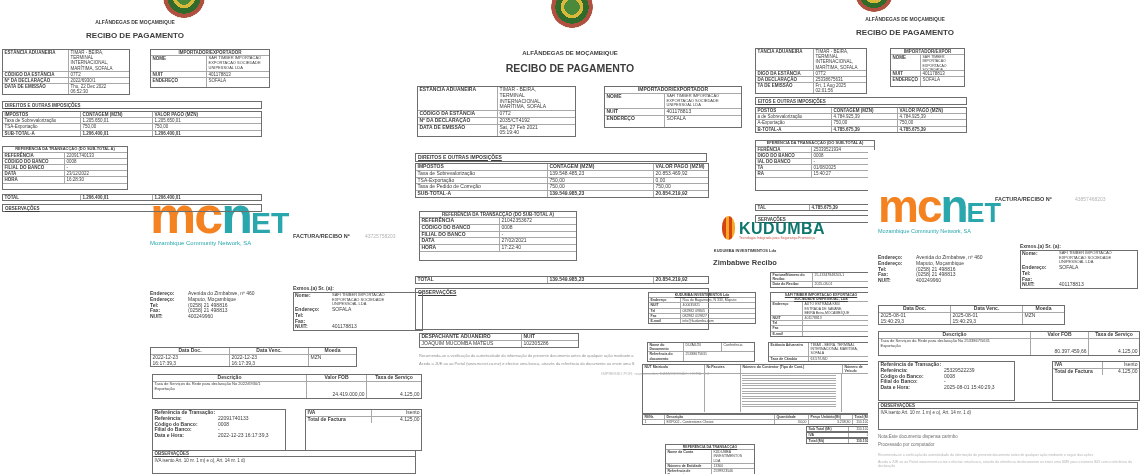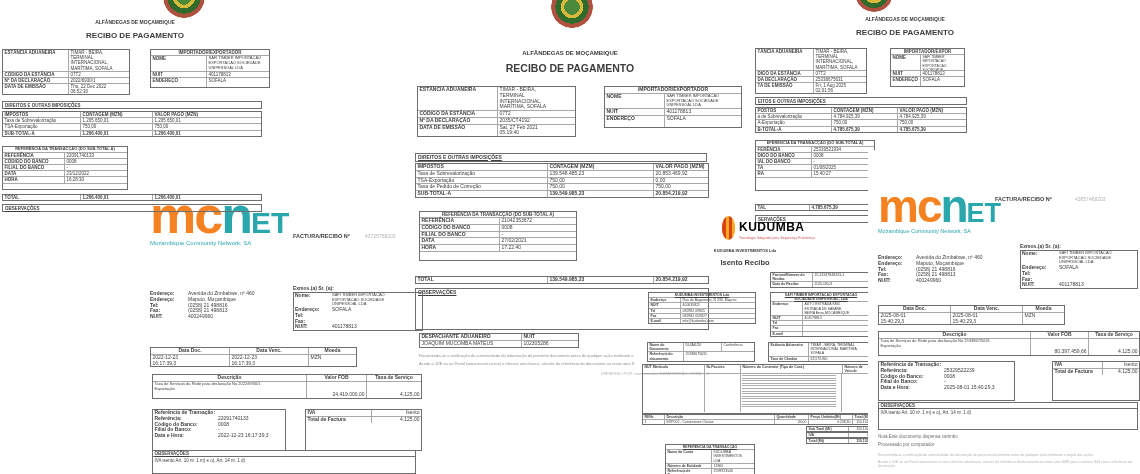--- a/index.html
+++ b/index.html
@@ -507,24 +507,24 @@
   </div>
 
   <div class="a bx f45" style="left:2px;top:270px;width:262px;height:22px">
     <div class="b u" style="border-bottom:1px solid #6e6e6e;padding:0 1.5px">OBSERVAÇÕES</div>
     <div style="padding:0.5px 1.5px">IVA isento Art. 10 nr. 1 m) e o), Art. 14 nr. 1 d)</div>
   </div>
 </div>
 
 <div class="doc" style="left:640px;top:195px;width:235px;height:279px;z-index:4">
   <div class="a kicon" style="left:82px;top:21px;width:13px;height:24px"></div>
-  <span class="a b" style="left:99px;top:25px;font-size:12px;color:#000000;letter-spacing:0.5px">KUDUMBA</span>
+  <span class="a b" style="left:99px;top:25px;font-size:16px;color:#0f766e;letter-spacing:0.5px">KUDUMBA</span>
   <span class="a f35" style="left:99px;top:41px;color:#C4574F">Tecnologia Integrada para Segurança Fronteiriça</span>
   <div class="a c b f4" style="left:40px;top:54px;width:130px">KUDUMBA INVESTIMENTOS Lda</div>
-  <div class="a c b" style="left:40px;top:63px;width:130px;font-size:7.5px">Isento Recibo</div>
+  <div class="a c b" style="left:40px;top:63px;width:130px;font-size:7.5px">Zimbabwe Recibo</div>
 
   <div class="a bx f35" style="left:130px;top:77px;width:100px">
     <div class="r">
         <span class="lb pre" style="width:38px">Factura/Número do
 Recibo:</span>
         <span class="vl">25-13347848203-1</span>
       </div>
     <div class="r">
         <span class="lb" style="width:38px">Data do Recibo:</span>
         <span class="vl">2025-08-01</span>

